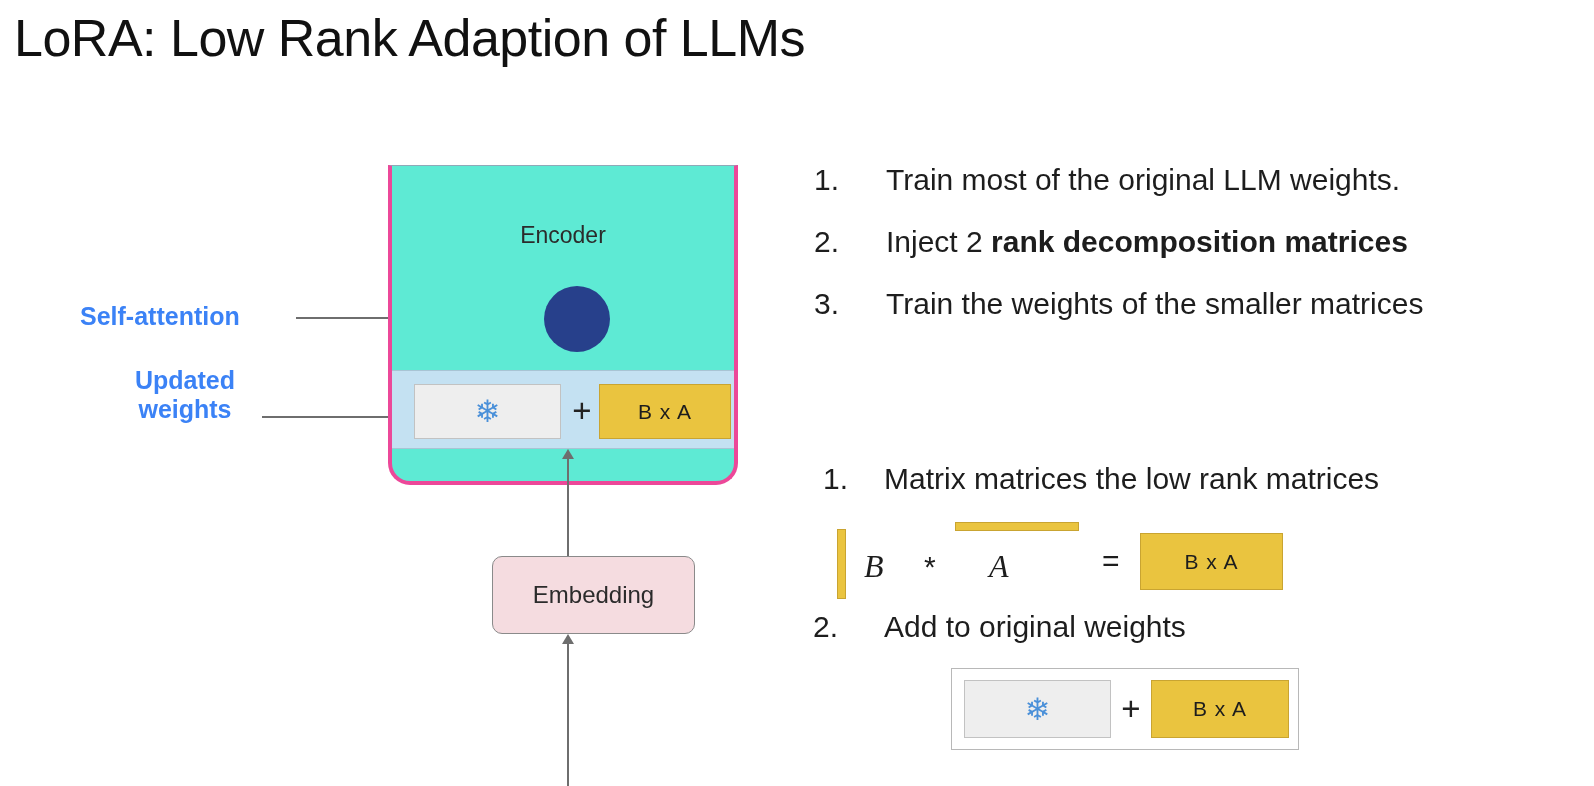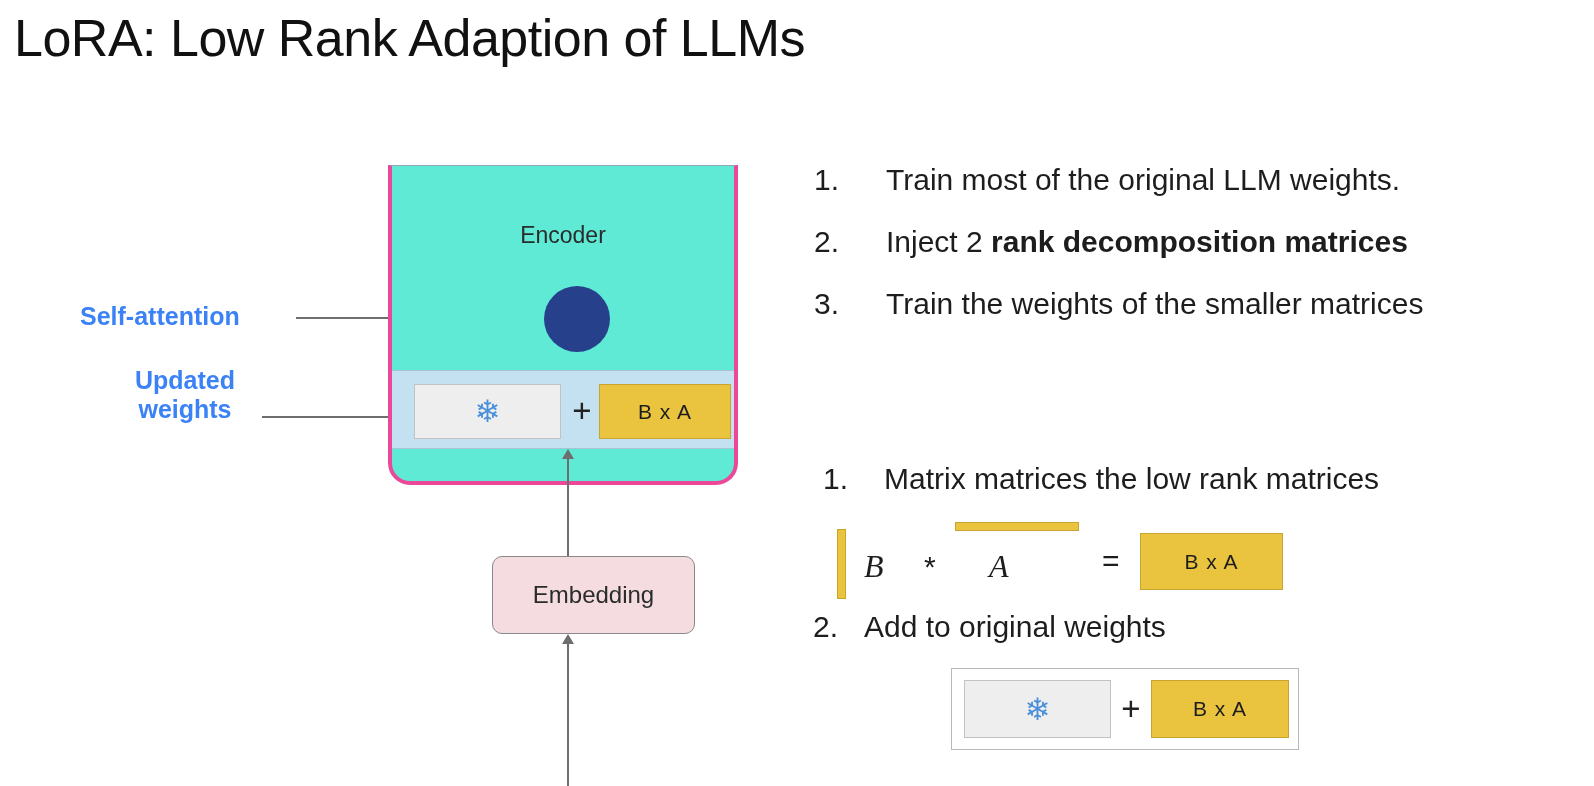--- a/index.html
+++ b/index.html
@@ -362,21 +362,21 @@
     <div id="eq-bar-b"></div>
     <div id="eq-letter-b">B</div>
     <div id="eq-star">*</div>
     <div id="eq-bar-a"></div>
     <div id="eq-letter-a">A</div>
     <div id="eq-equals">=</div>
     <div class="ba-box" id="eq-ba-box">B x A</div>
   </div>
 
   <div class="num-marker" style="left:813px; top:610px;">2.</div>
-  <div class="num-item" style="left:864px; top:610px;">Add to original weights</div>
+  <div class="num-item" style="left:884px; top:610px;">Add to original weights</div>
 
   <div id="final-group">
     <div class="frozen-box" id="final-frozen">
       <span class="snowflake">❄</span>
     </div>
     <div id="final-plus">+</div>
     <div class="ba-box" id="final-ba">B x A</div>
   </div>
 
 </div>

